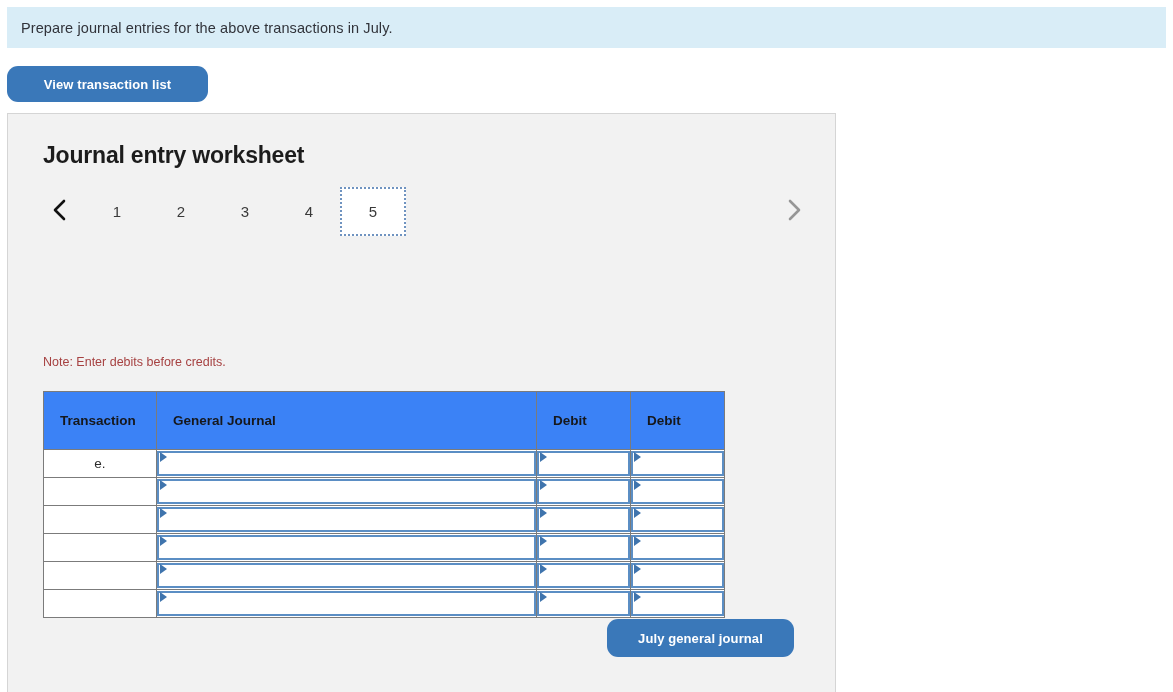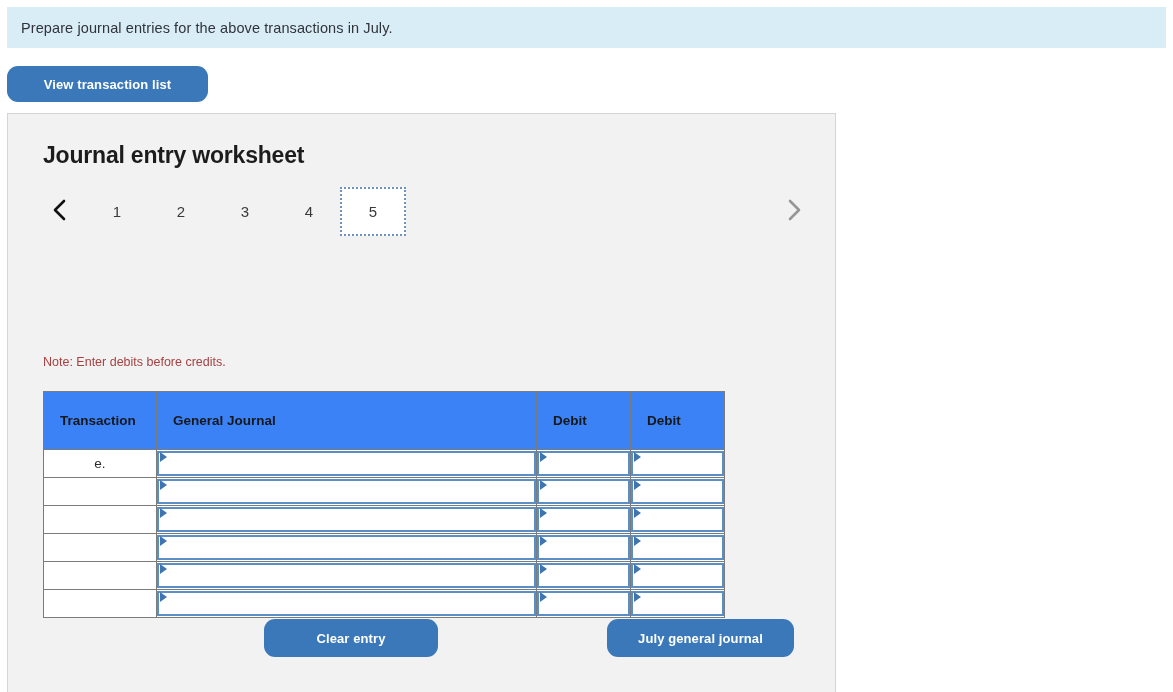--- a/index.html
+++ b/index.html
@@ -383,16 +383,15 @@
           <input class="cell-input" type="text" value="" style="">
         </td>
         <td class="input-cell">
           <span class="cell-marker"></span>
           <input class="cell-input" type="text" value="" style="">
         </td>
       </tr>
     </tbody>
   </table>
 
-  <button class="btn clear-entry-btn">Clear entry</button>
   <button class="btn view-journal-btn">July general journal</button>
 
 </div>
 
 </body></html>

